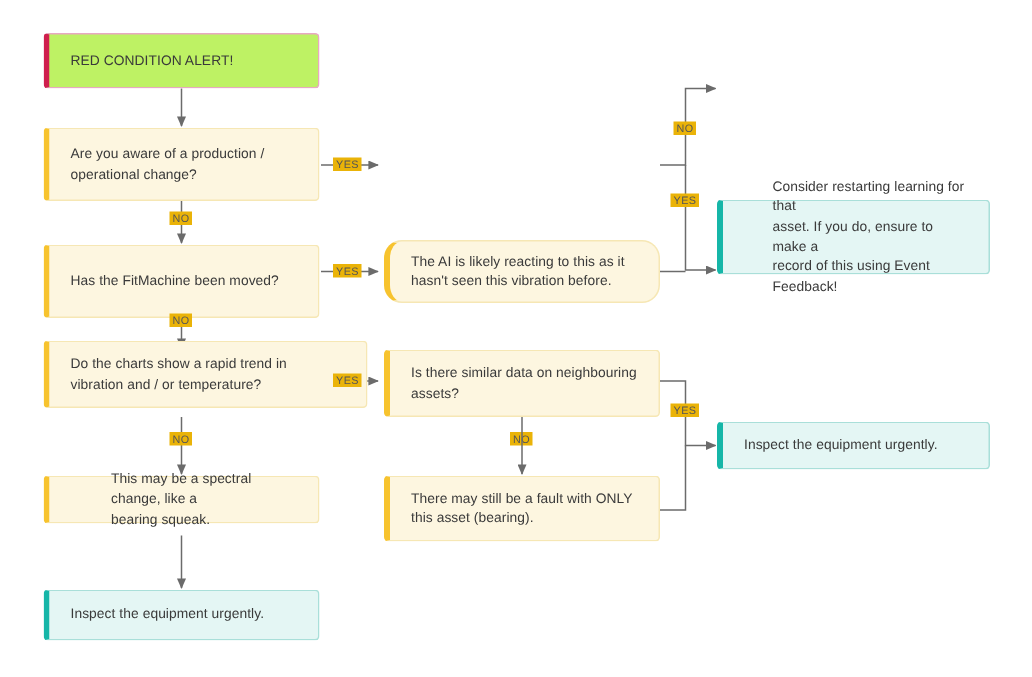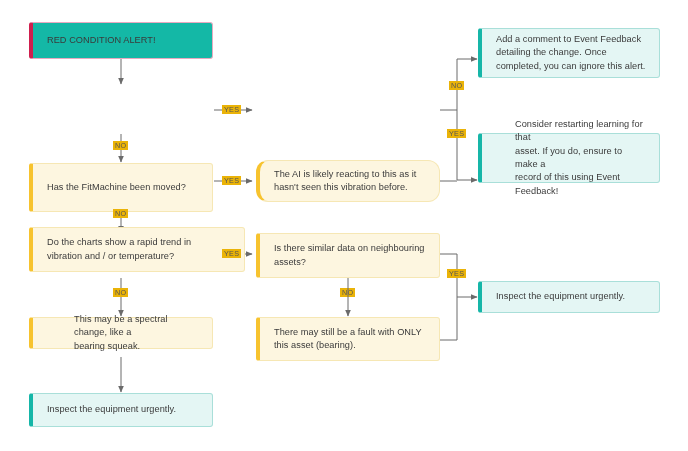--- a/index.html
+++ b/index.html
@@ -33,21 +33,21 @@
     font-size: 9.2px;
     line-height: 1.45;
     color: #3a3a3a;
     letter-spacing: 0.05px;
   }
   .node .txt {
     display: block;
     white-space: pre-line;
   }
   .node.alert {
-    background: #14b8a6;
+    background: #bef264;
     border: 1px solid #e8a9c0;
     border-left: 4px solid #cf1f4e;
     text-align: center;
   }
   .node.question {
     background: #fdf6e0;
     border: 1px solid #f6e7b4;
     border-left: 4px solid #f7c32e;
   }
   .node.action {
@@ -103,20 +103,24 @@
       <path d="M440,254 L457,254 L457,297 L477,297" marker-end="url(#arrowhead)"></path>
 
       <path d="M440,340 L457,340 L457,297"></path>
     </g>
   </svg>
 
   <div class="node alert" style="left:29px; top:22px; width:184px; height:37px;">
     <span class="txt">RED CONDITION ALERT!</span>
   </div>
 
+  <div class="node question" style="left:29px; top:85px; width:184px; height:49px;">
+    <span class="txt">Are you aware of a production /
+operational change?</span>
+  </div>
 
   <div class="node question" style="left:29px; top:163px; width:184px; height:49px;">
     <span class="txt">Has the FitMachine been moved?</span>
   </div>
 
   <div class="node question" style="left:29px; top:227px; width:216px; height:45px;">
     <span class="txt">Do the charts show a rapid trend in
 vibration and / or temperature?</span>
   </div>
 
@@ -138,25 +142,20 @@
   <div class="node question" style="left:256px; top:317px; width:184px; height:44px;">
     <span class="txt">There may still be a fault with ONLY
 this asset (bearing).</span>
   </div>
 
   <div class="node question" style="left:256px; top:233px; width:184px; height:45px;">
     <span class="txt">Is there similar data on neighbouring
 assets?</span>
   </div>
 
-  <div class="node action" style="left:478px; top:28px; width:182px; height:50px;">
-    <span class="txt">Add a comment to Event Feedback
-detailing the change. Once
-completed, you can ignore this alert.</span>
-  </div>
 
   <div class="node action" style="left:478px; top:133px; width:182px; height:50px;padding-left:33px;">
     <span class="txt">Consider restarting learning for that
 asset. If you do, ensure to make a
 record of this using Event Feedback!</span>
   </div>
 
   <div class="node action" style="left:478px; top:281px; width:182px; height:32px;">
     <span class="txt">Inspect the equipment urgently.</span>
   </div>

